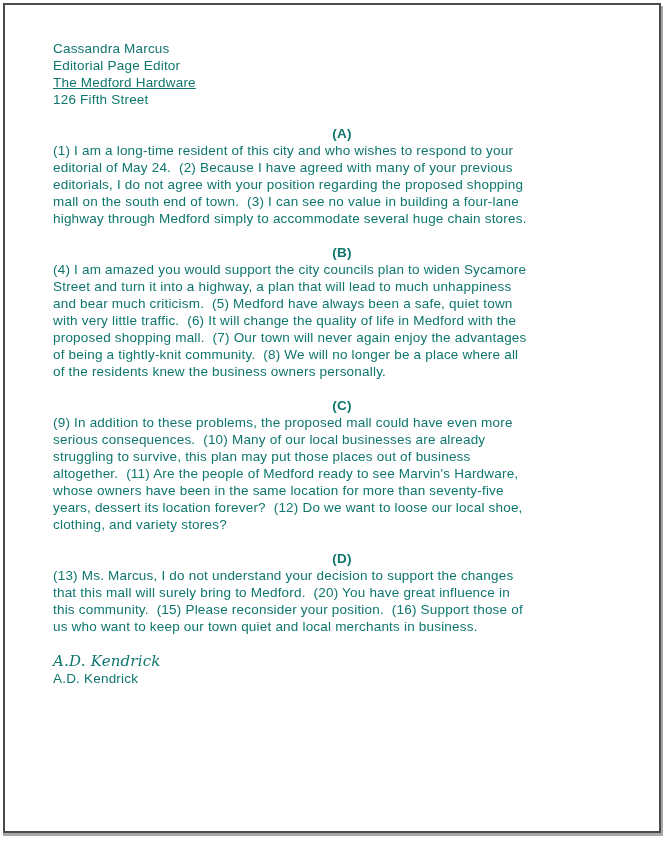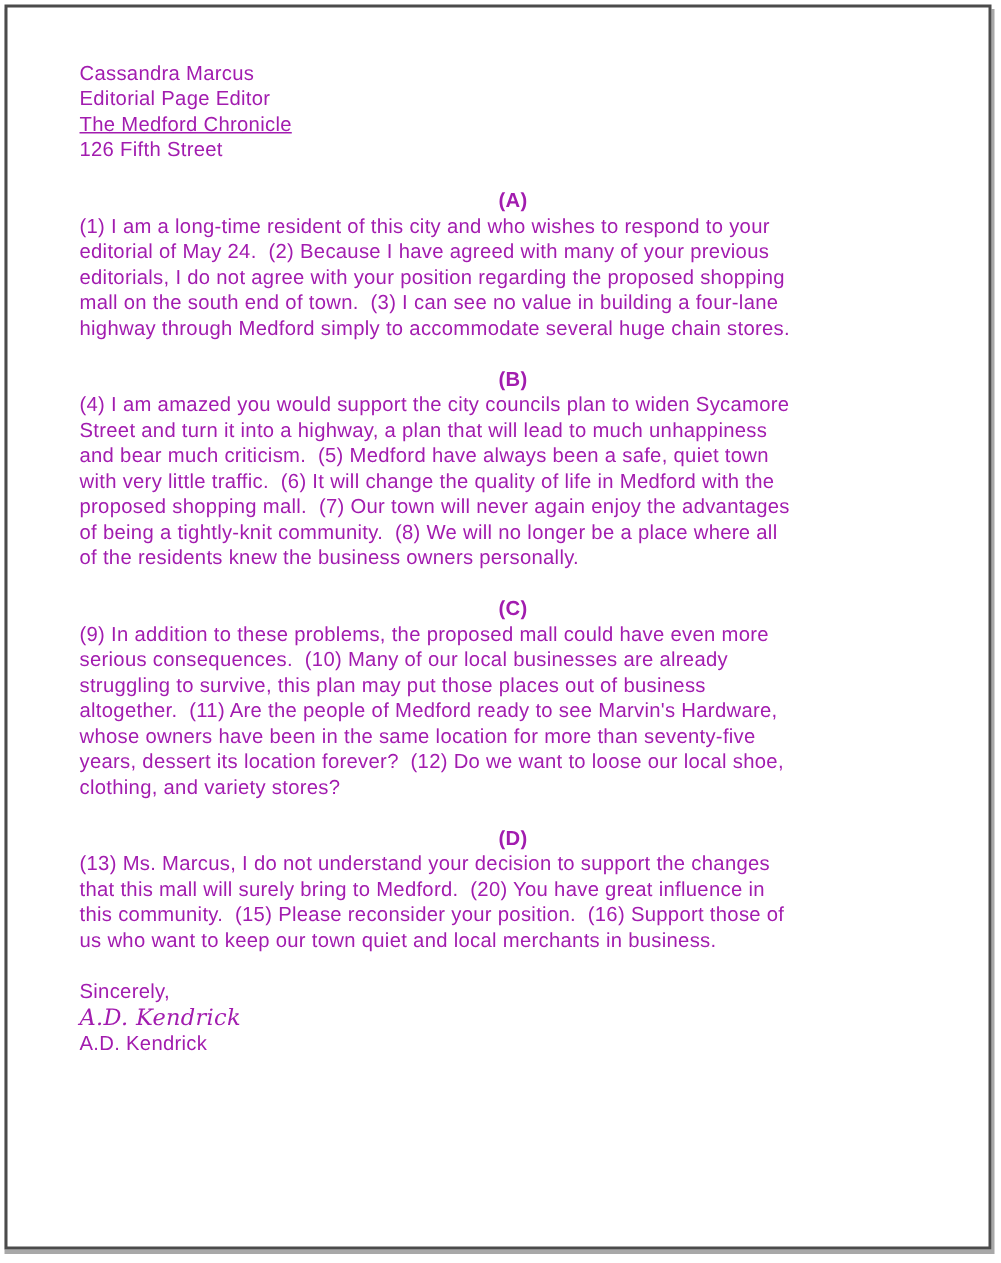--- a/index.html
+++ b/index.html
@@ -20,21 +20,21 @@
     top: 3px;
     left: 3px;
     width: 654px;
     height: 826px;
     background: #ffffff;
     border: 2px solid #4b4b4b;
     box-shadow: 0 3px 0 #a8a8a8, 2px 3px 0 #a8a8a8;
   }
   .content {
     padding: 35px 0 0 48px;
-    color: #a21caf;
+    color: #0f766e;
     font-size: 13.5px;
     line-height: 17px;
     letter-spacing: 0.2px;
   }
   .address-block div {
     white-space: pre-wrap;
   }
   .publication {
     text-decoration: underline;
   }
@@ -67,21 +67,21 @@
 </head>
 <body>
 
 <div class="viewport">
   <div class="page">
     <div class="content">
 
       <div class="address-block">
         <div>Cassandra Marcus</div>
         <div>Editorial Page Editor</div>
-        <div class="publication">The Medford Chronicle</div>
+        <div class="publication">The Medford Hardware</div>
         <div>126 Fifth Street</div>
       </div>
 
 
       <div class="section">
         <div class="section-heading">(A)</div>
         <div class="section-paragraph">(1) I am a long-time resident of this city and who wishes to respond to your
 editorial of May 24.  (2) Because I have agreed with many of your previous
 editorials, I do not agree with your position regarding the proposed shopping
 mall on the south end of town.  (3) I can see no value in building a four-lane
@@ -112,20 +112,19 @@
 
       <div class="section">
         <div class="section-heading">(D)</div>
         <div class="section-paragraph">(13) Ms. Marcus, I do not understand your decision to support the changes
 that this mall will surely bring to Medford.  (20) You have great influence in
 this community.  (15) Please reconsider your position.  (16) Support those of
 us who want to keep our town quiet and local merchants in business.</div>
       </div>
 
       <div class="closing">
-        <div>Sincerely,</div>
         <div class="signature-script">A.D. Kendrick</div>
         <div>A.D. Kendrick</div>
       </div>
 
     </div>
   </div>
 </div>
 
 </body></html>

